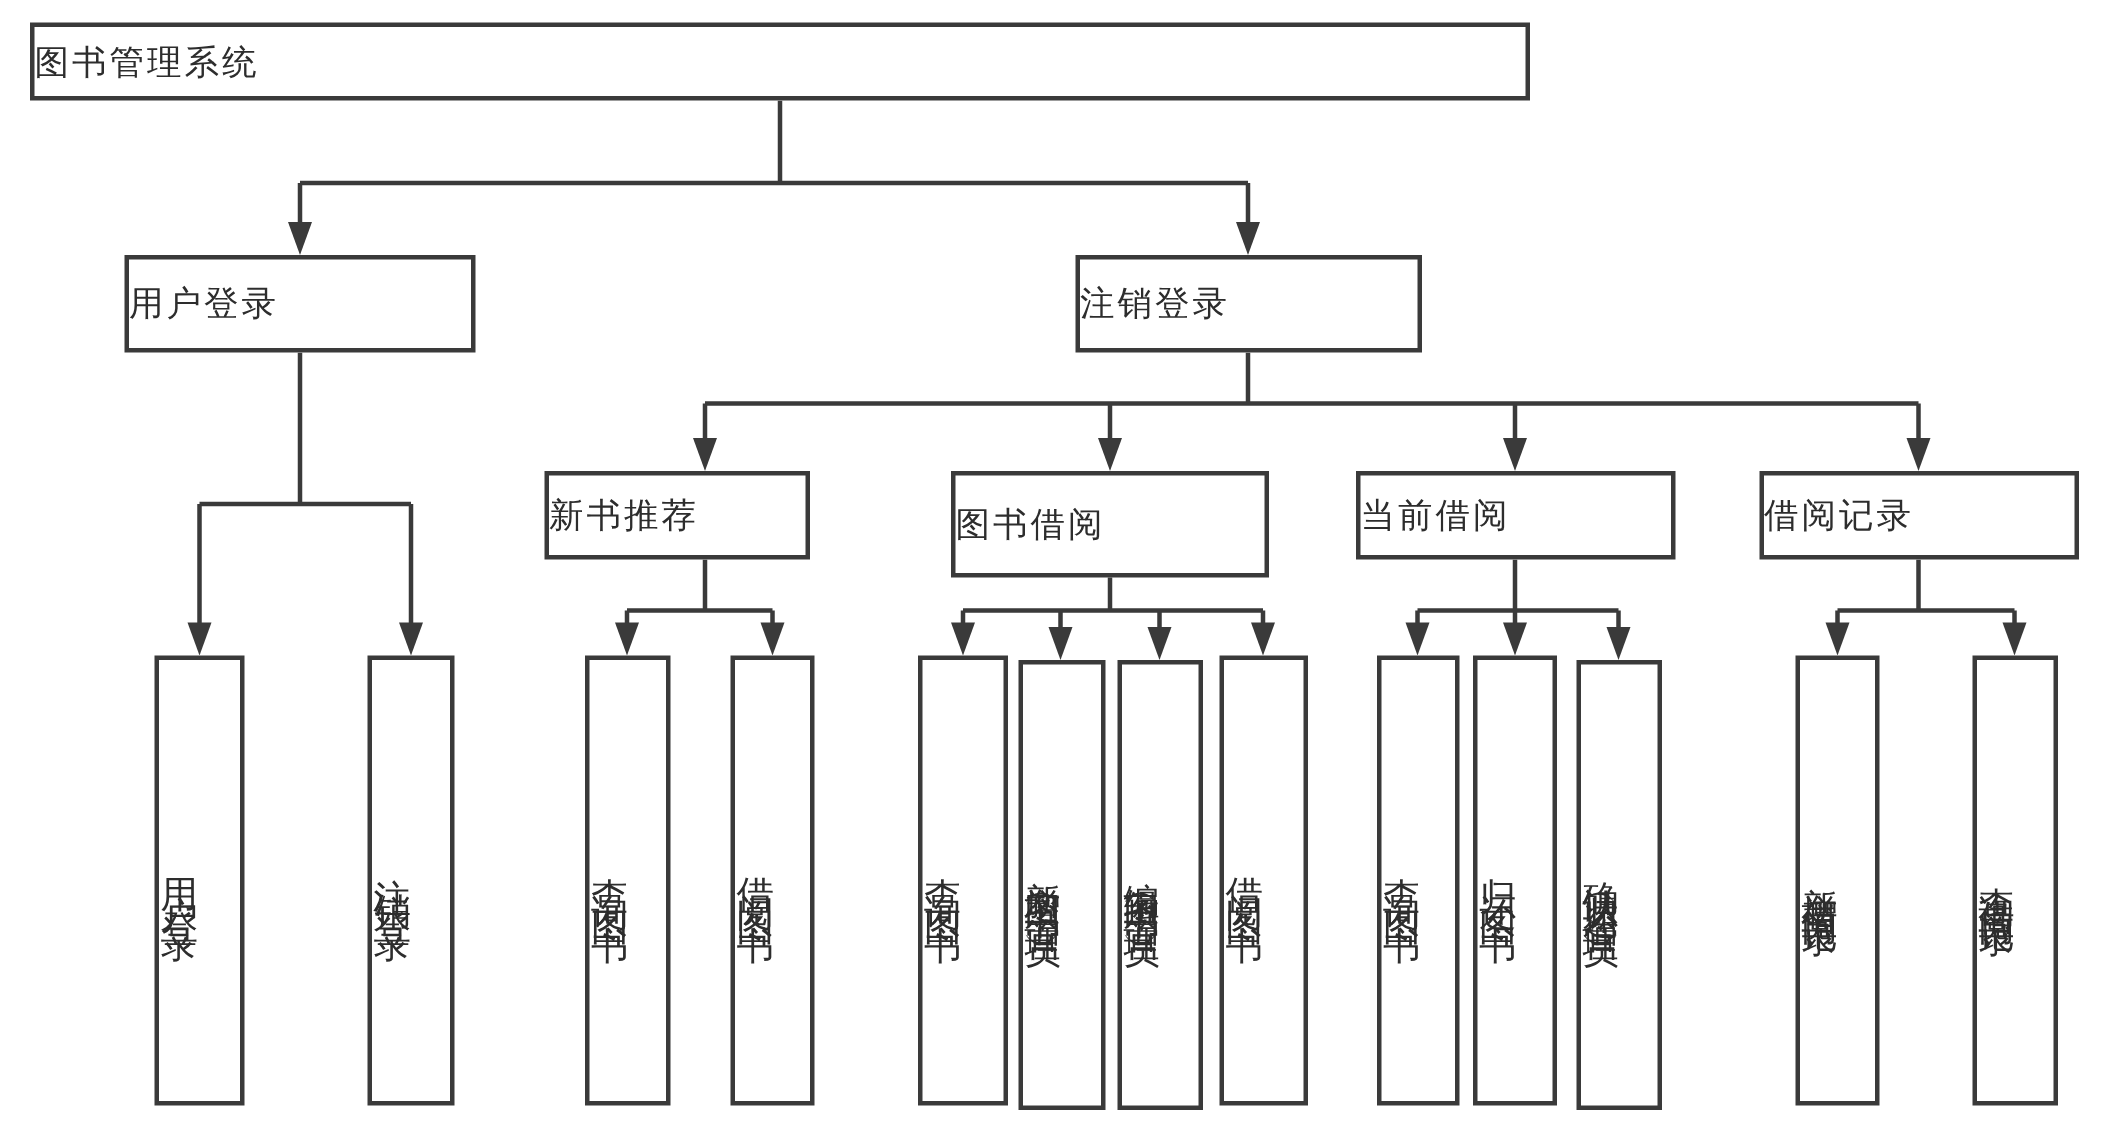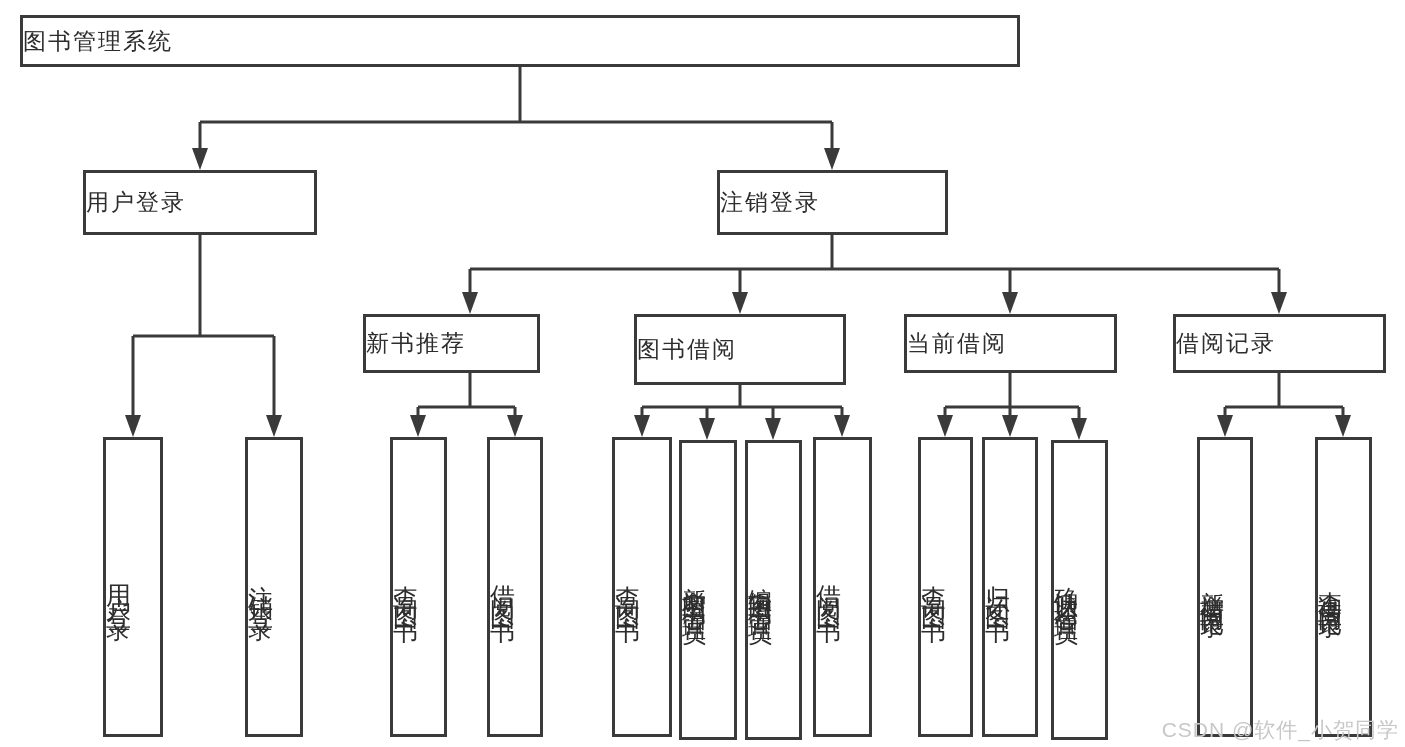--- a/index.html
+++ b/index.html
@@ -170,15 +170,14 @@
     <span class="vtext tight">确认归还（管理员）</span>
   </div>
 
   <div class="box vbox" style="left:1197px;top:437px;width:56px;height:300px">
     <span class="vtext tight">新增借阅记录</span>
   </div>
   <div class="box vbox" style="left:1315px;top:437px;width:57px;height:300px">
     <span class="vtext tight">查询借阅记录</span>
   </div>
 
-  <div class="watermark">CSDN @软件_小贺同学</div>
 
 </div>
 
 </body></html>

